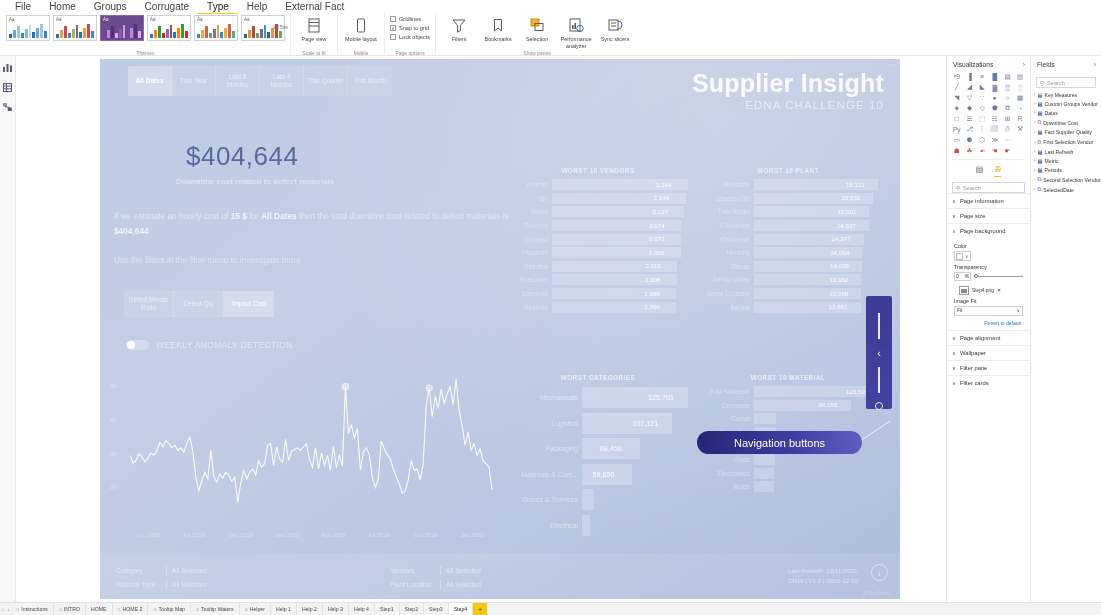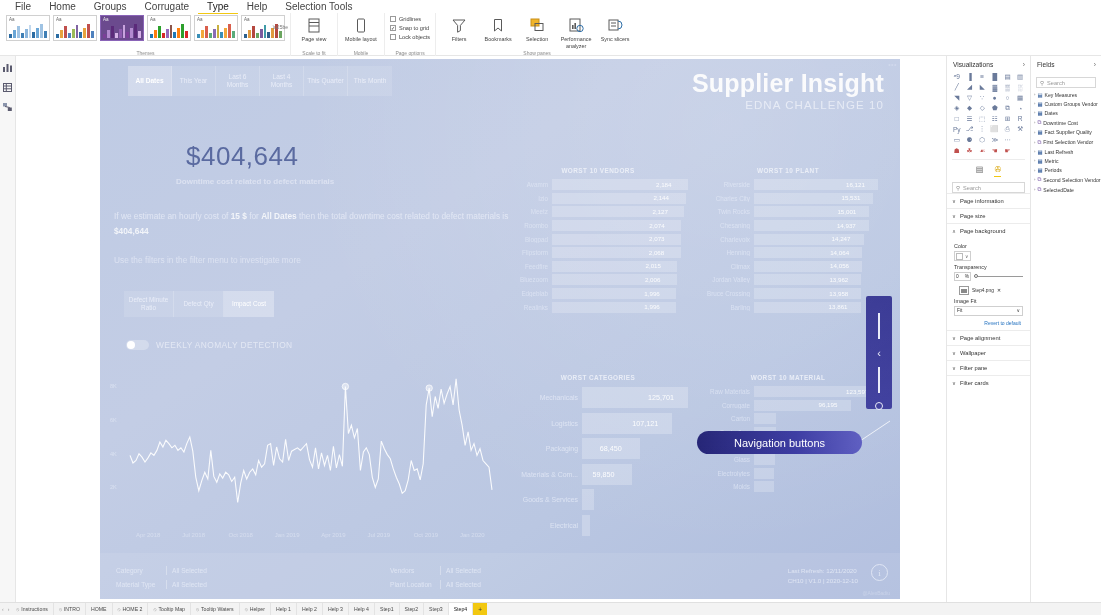--- a/index.html
+++ b/index.html
@@ -186,21 +186,21 @@
 <div id="app">
 
   <div class="ribbon">
     <div class="menubar" id="menubar">
         <div class="menuitem">File</div>
         <div class="menuitem">Home</div>
         <div class="menuitem">Groups</div>
         <div class="menuitem">Corrugate</div>
         <div class="menuitem active">Type</div>
         <div class="menuitem">Help</div>
-        <div class="menuitem">Selection Tools</div>
+        <div class="menuitem">External Fact</div>
       </div>
     <div class="ribbonbody">
 
       <div class="rgroup" style="padding-left:6px;">
         <div class="rgroup-content" id="themes">
             <div class="theme-thumb">
               <span class="aa">Aa</span>
               <div class="theme-bars">
                 <i style="background: rgb(43, 108, 163); height: 4px;"></i>
                 <i style="background: rgb(106, 166, 214); height: 8px;"></i>

